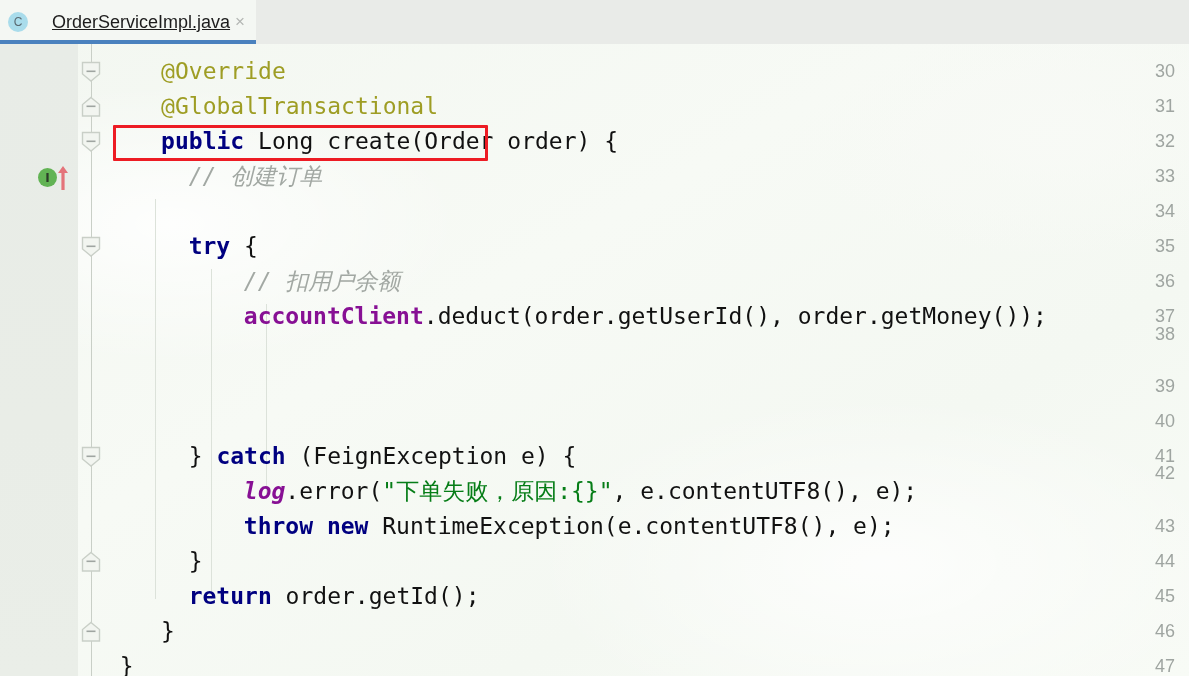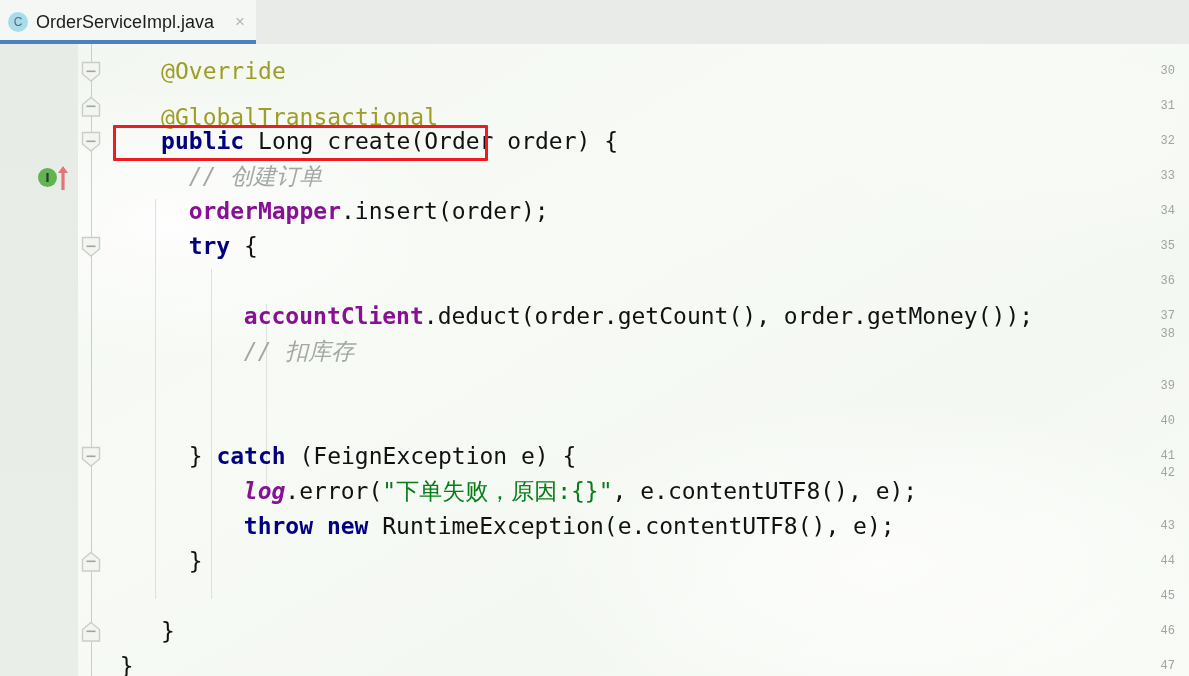--- a/index.html
+++ b/index.html
@@ -35,25 +35,26 @@
   .tab-icon {
     width: 20px; height: 20px; border-radius: 50%;
     background: #A9DCEB;
     margin-left: 8px;
     display: flex; align-items: center; justify-content: center;
     font-size: 12px; color: #5A6A72;
     font-family: "Liberation Sans", sans-serif;
     flex: 0 0 auto;
   }
   .tab-label {
-    margin-left: 8px;
+    margin-left: 24px;
     font-size: 18px;
     color: #1C1C1C;
     font-family: "Liberation Sans", sans-serif;
     white-space: nowrap;
+    text-decoration: underline;
   }
   .tab-close {
     position: absolute; left: 231px; top: 13px;
     width: 18px; height: 18px;
     color: #B3B6B3;
     font-size: 17px; line-height: 18px; text-align: center;
     font-family: "Liberation Sans", sans-serif;
   }
 
   
@@ -80,22 +81,22 @@
     background: transparent;
   }
   #fold-line {
     position: absolute; left: 91px; top: 0;
     width: 1px; height: 632px;
     background: #C9CFC7;
   }
 
   .lineno {
     position: absolute; right: 14px;
-    font-family: Liberation Mono, monospace;
-    font-size: 12px;
+    font-family: Liberation Sans, sans-serif;
+    font-size: 18px;
     color: #9FA5A1;
     text-align: center;
     line-height: 35px;
     height: 35px;
   }
 
   
   .fold {
     position: absolute; left: 80px;
     width: 22px; height: 22px;
@@ -246,32 +247,32 @@
       </div>
     </div>
   <div id="guides">
       <div class="indent-guide" style="left: 155px; top: 155px; height: 400px;"></div>
       <div class="indent-guide" style="left: 211px; top: 225px; height: 330px;"></div>
       <div class="indent-guide" style="left: 266px; top: 260px; height: 190px;"></div>
     </div>
 
   <div id="code">
       <div class="line" style="top: 10px; left: 161.12px;"><span class="t-anno">@Override</span></div>
-      <div class="line" style="top: 56px; left: 161.12px;"><span class="t-anno">@GlobalTransactional</span></div>
+      <div class="line" style="top: 45px; left: 161.12px;"><span class="t-anno">@GlobalTransactional</span></div>
       <div class="line" style="top: 80px; left: 161.12px;"><span class="t-kw">public</span><span class="t-plain"> Long create(Order order) {</span></div>
       <div class="line" style="top: 115px; left: 188.68px;"><span class="t-cmt">// 创建订单</span></div>
-      <div class="line" style="top: 150px; left: 188.68px;"><span class="t-field">orderMapper</span><span class="t-plain">.insert(order);</span></div>
       <div class="line" style="top: 185px; left: 188.68px;"><span class="t-kw">try</span><span class="t-plain"> {</span></div>
-      <div class="line" style="top: 255px; left: 243.8px;"><span class="t-field">accountClient</span><span class="t-plain">.deduct(order.getCount(), order.getMoney());</span></div>
-      <div class="line" style="top: 290px; left: 243.8px;"><span class="t-cmt">// 扣库存</span></div>
+      <div class="line" style="top: 220px; left: 243.8px;"><span class="t-cmt">// 扣用户余额</span></div>
+      <div class="line" style="top: 255px; left: 243.8px;"><span class="t-field">accountClient</span><span class="t-plain">.deduct(order.getUserId(), order.getMoney());</span></div>
       <div class="line" style="top: 360px; left: 106px;"></div>
       <div class="line" style="top: 395px; left: 188.68px;"><span class="t-plain">} </span><span class="t-kw">catch</span><span class="t-plain"> (FeignException e) {</span></div>
       <div class="line" style="top: 430px; left: 243.8px;"><span class="t-static">log</span><span class="t-plain">.error(</span><span class="t-str">"下单失败，原因:{}"</span><span class="t-plain">, e.contentUTF8(), e);</span></div>
       <div class="line" style="top: 465px; left: 243.8px;"><span class="t-kw">throw new</span><span class="t-plain"> RuntimeException(e.contentUTF8(), e);</span></div>
       <div class="line" style="top: 500px; left: 188.68px;"><span class="t-plain">}</span></div>
+      <div class="line" style="top: 535px; left: 188.68px;"><span class="t-kw">return</span><span class="t-plain"> order.getId();</span></div>
       <div class="line" style="top: 570px; left: 161.12px;"><span class="t-plain">}</span></div>
       <div class="line" style="top: 605px; left: 119.78px;"><span class="t-plain">}</span></div>
     </div>
 
   <div id="impl-marker">
     <span>I</span>
   </div>
   <div id="override-arrow">
     <svg width="12" height="26" viewBox="0 0 12 26">
       <path d="M6 1 L11 8 L7.6 8 L7.6 25 L4.4 25 L4.4 8 L1 8 Z" fill="#E4737A"></path>

